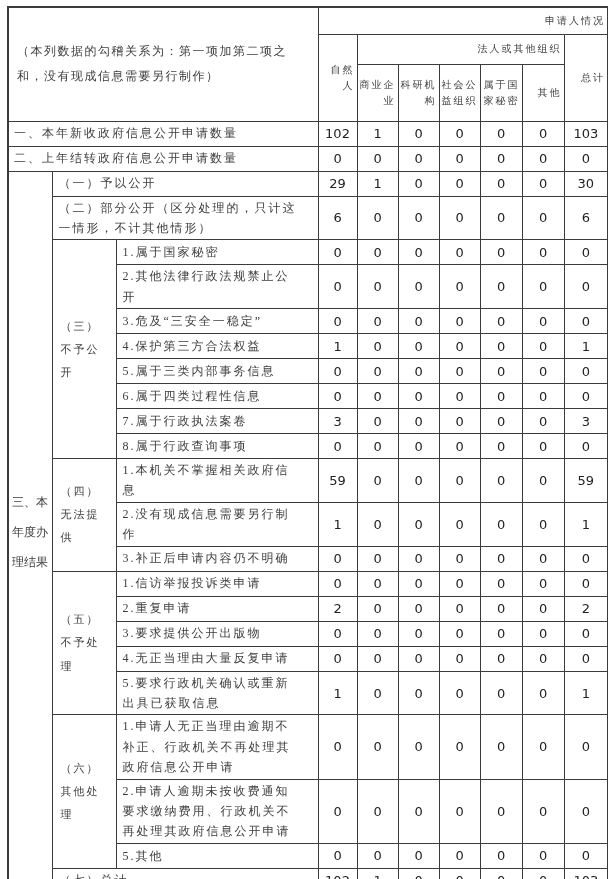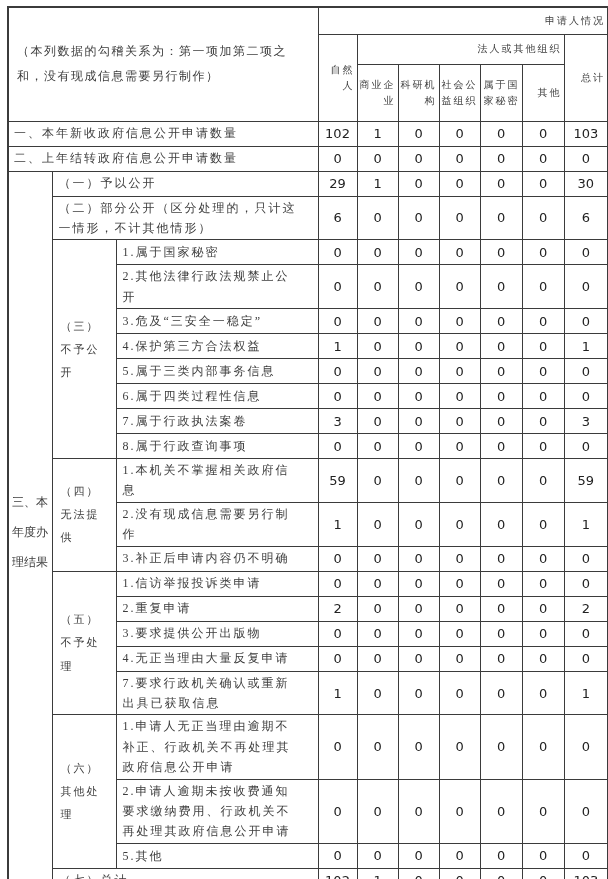--- a/index.html
+++ b/index.html
@@ -283,21 +283,21 @@
     <td class="lbl item">4.无正当理由大量反复申请</td>
   <td class="num">0</td>
         <td class="num">0</td>
         <td class="num">0</td>
         <td class="num">0</td>
         <td class="num">0</td>
         <td class="num">0</td>
         <td class="num">0</td>
       </tr>
   <tr class="h40">
-    <td class="lbl item">7.要求行政机关确认或重新出具已获取信息</td>
+    <td class="lbl item">5.要求行政机关确认或重新出具已获取信息</td>
   <td class="num">1</td>
         <td class="num">0</td>
         <td class="num">0</td>
         <td class="num">0</td>
         <td class="num">0</td>
         <td class="num">0</td>
         <td class="num">1</td>
       </tr>
 
   <tr class="h55">

